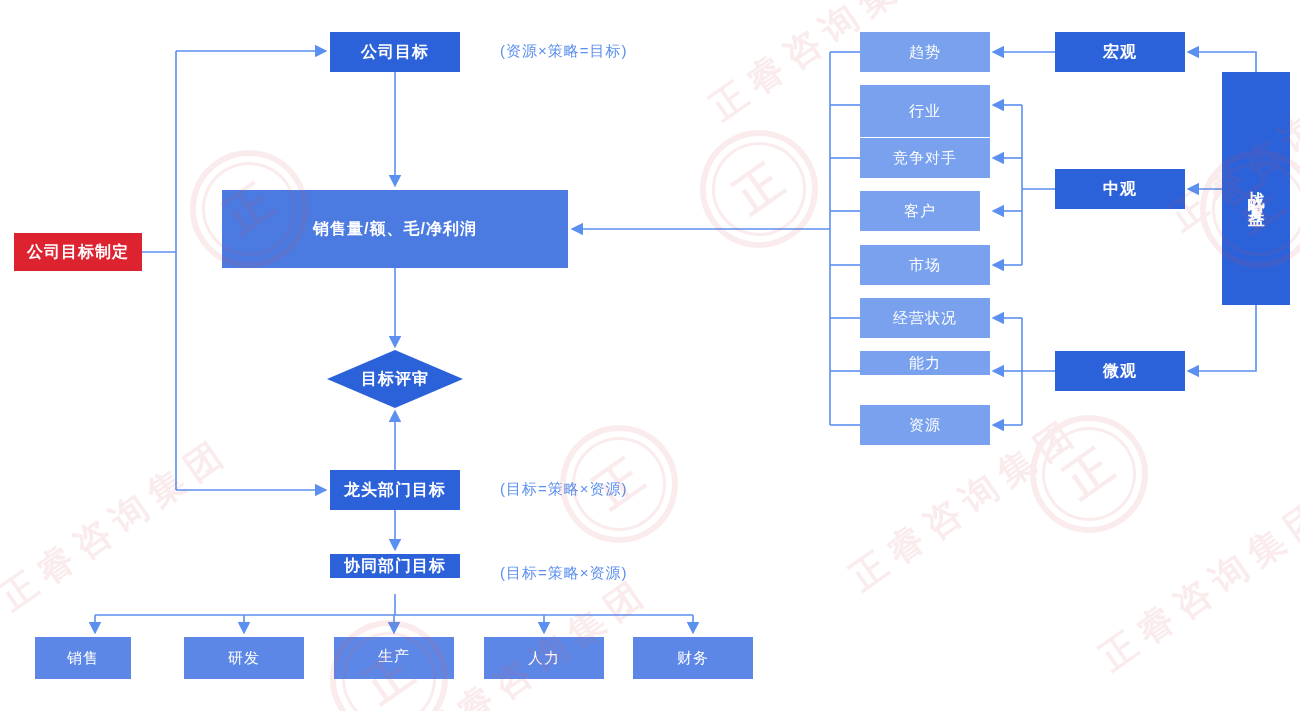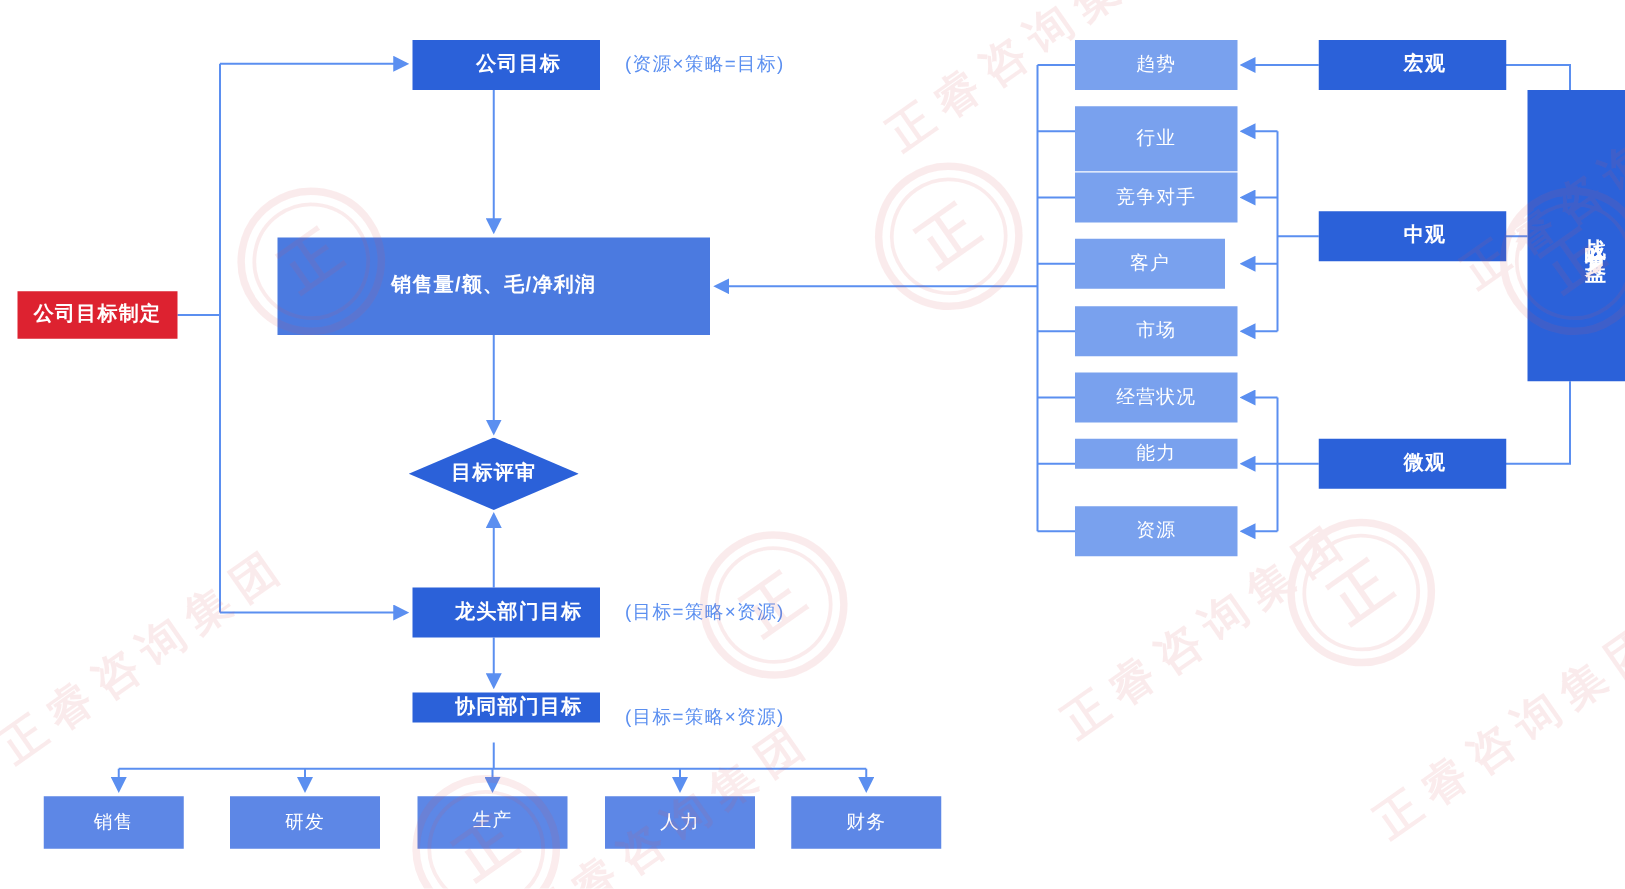--- a/index.html
+++ b/index.html
@@ -4,21 +4,21 @@
 <style>
   html,body{margin:0;padding:0;background:#fff;}
   body{font-family:"Liberation Sans","DejaVu Sans",sans-serif;}
   #stage{position:relative;width:1300px;height:711px;background:#fff;overflow:hidden;}
 
   #wires{position:absolute;left:0;top:0;z-index:1;}
 
   .box{position:absolute;display:flex;align-items:center;justify-content:center;
        color:#fff;font-size:16px;font-weight:600;letter-spacing:1px;z-index:2;
        text-align:center;line-height:1.5;}
-  .dark{background:var(--dark-blue);padding-left:20px;}
+  .dark{background:var(--dark-blue);}
   .mid{background:var(--mid-blue);font-weight:600;flex-direction:row;}
   .dept{background:var(--dept-blue);font-weight:500;font-size:15px;}
   .light{background:var(--light-blue);font-weight:500;font-size:15px;}
   .red-box{background:var(--red);font-weight:700;}
   .diamond{clip-path:polygon(50% 0,100% 50%,50% 100%,0 50%);background:var(--dark-blue);}
   .vertical{writing-mode:vertical-rl;text-orientation:upright;letter-spacing:6px;font-size:17px;}
   .note{position:absolute;color:var(--line-blue);font-size:15px;font-weight:400;z-index:2;letter-spacing:1px;}
 
   
   #wm{position:absolute;left:0;top:0;width:100%;height:100%;z-index:3;
@@ -103,21 +103,21 @@
   </div>
 
   <div class="box diamond" style="left:327px;top:350px;width:136px;height:58px;">目标评审</div>
 
   <div class="box dark" style="left:330px;top:470px;width:130px;height:40px;">龙头部门目标</div>
   <div class="note" style="left:500px;top:480px;">(目标=策略×资源)</div>
 
   <div class="box dark" style="left:330px;top:554px;width:130px;height:24px;">协同部门目标</div>
   <div class="note" style="left:500px;top:564px;">(目标=策略×资源)</div>
 
-  <div class="box dept" style="left:35px;top:637px;width:112px;height:42px;">销售</div>
+  <div class="box dept" style="left:35px;top:637px;width:96px;height:42px;">销售</div>
   <div class="box dept" style="left:184px;top:637px;width:120px;height:42px;">研发</div>
   <div class="box dept" style="left:334px;top:637px;width:120px;height:42px;font-family:Liberation Mono, monospace;">生产</div>
   <div class="box dept" style="left:484px;top:637px;width:120px;height:42px;">人力</div>
   <div class="box dept" style="left:633px;top:637px;width:120px;height:42px;">财务</div>
 
   <div class="box light" style="left:860px;top:32px;width:130px;height:40px;">趋势</div>
   <div class="box light" style="left:860px;top:85px;width:130px;height:52px;">行业</div>
   <div class="box light" style="left:860px;top:138px;width:130px;height:40px;">竞争对手</div>
   <div class="box light" style="left:860px;top:191px;width:120px;height:40px;">客户</div>
   <div class="box light" style="left:860px;top:245px;width:130px;height:40px;">市场</div>

